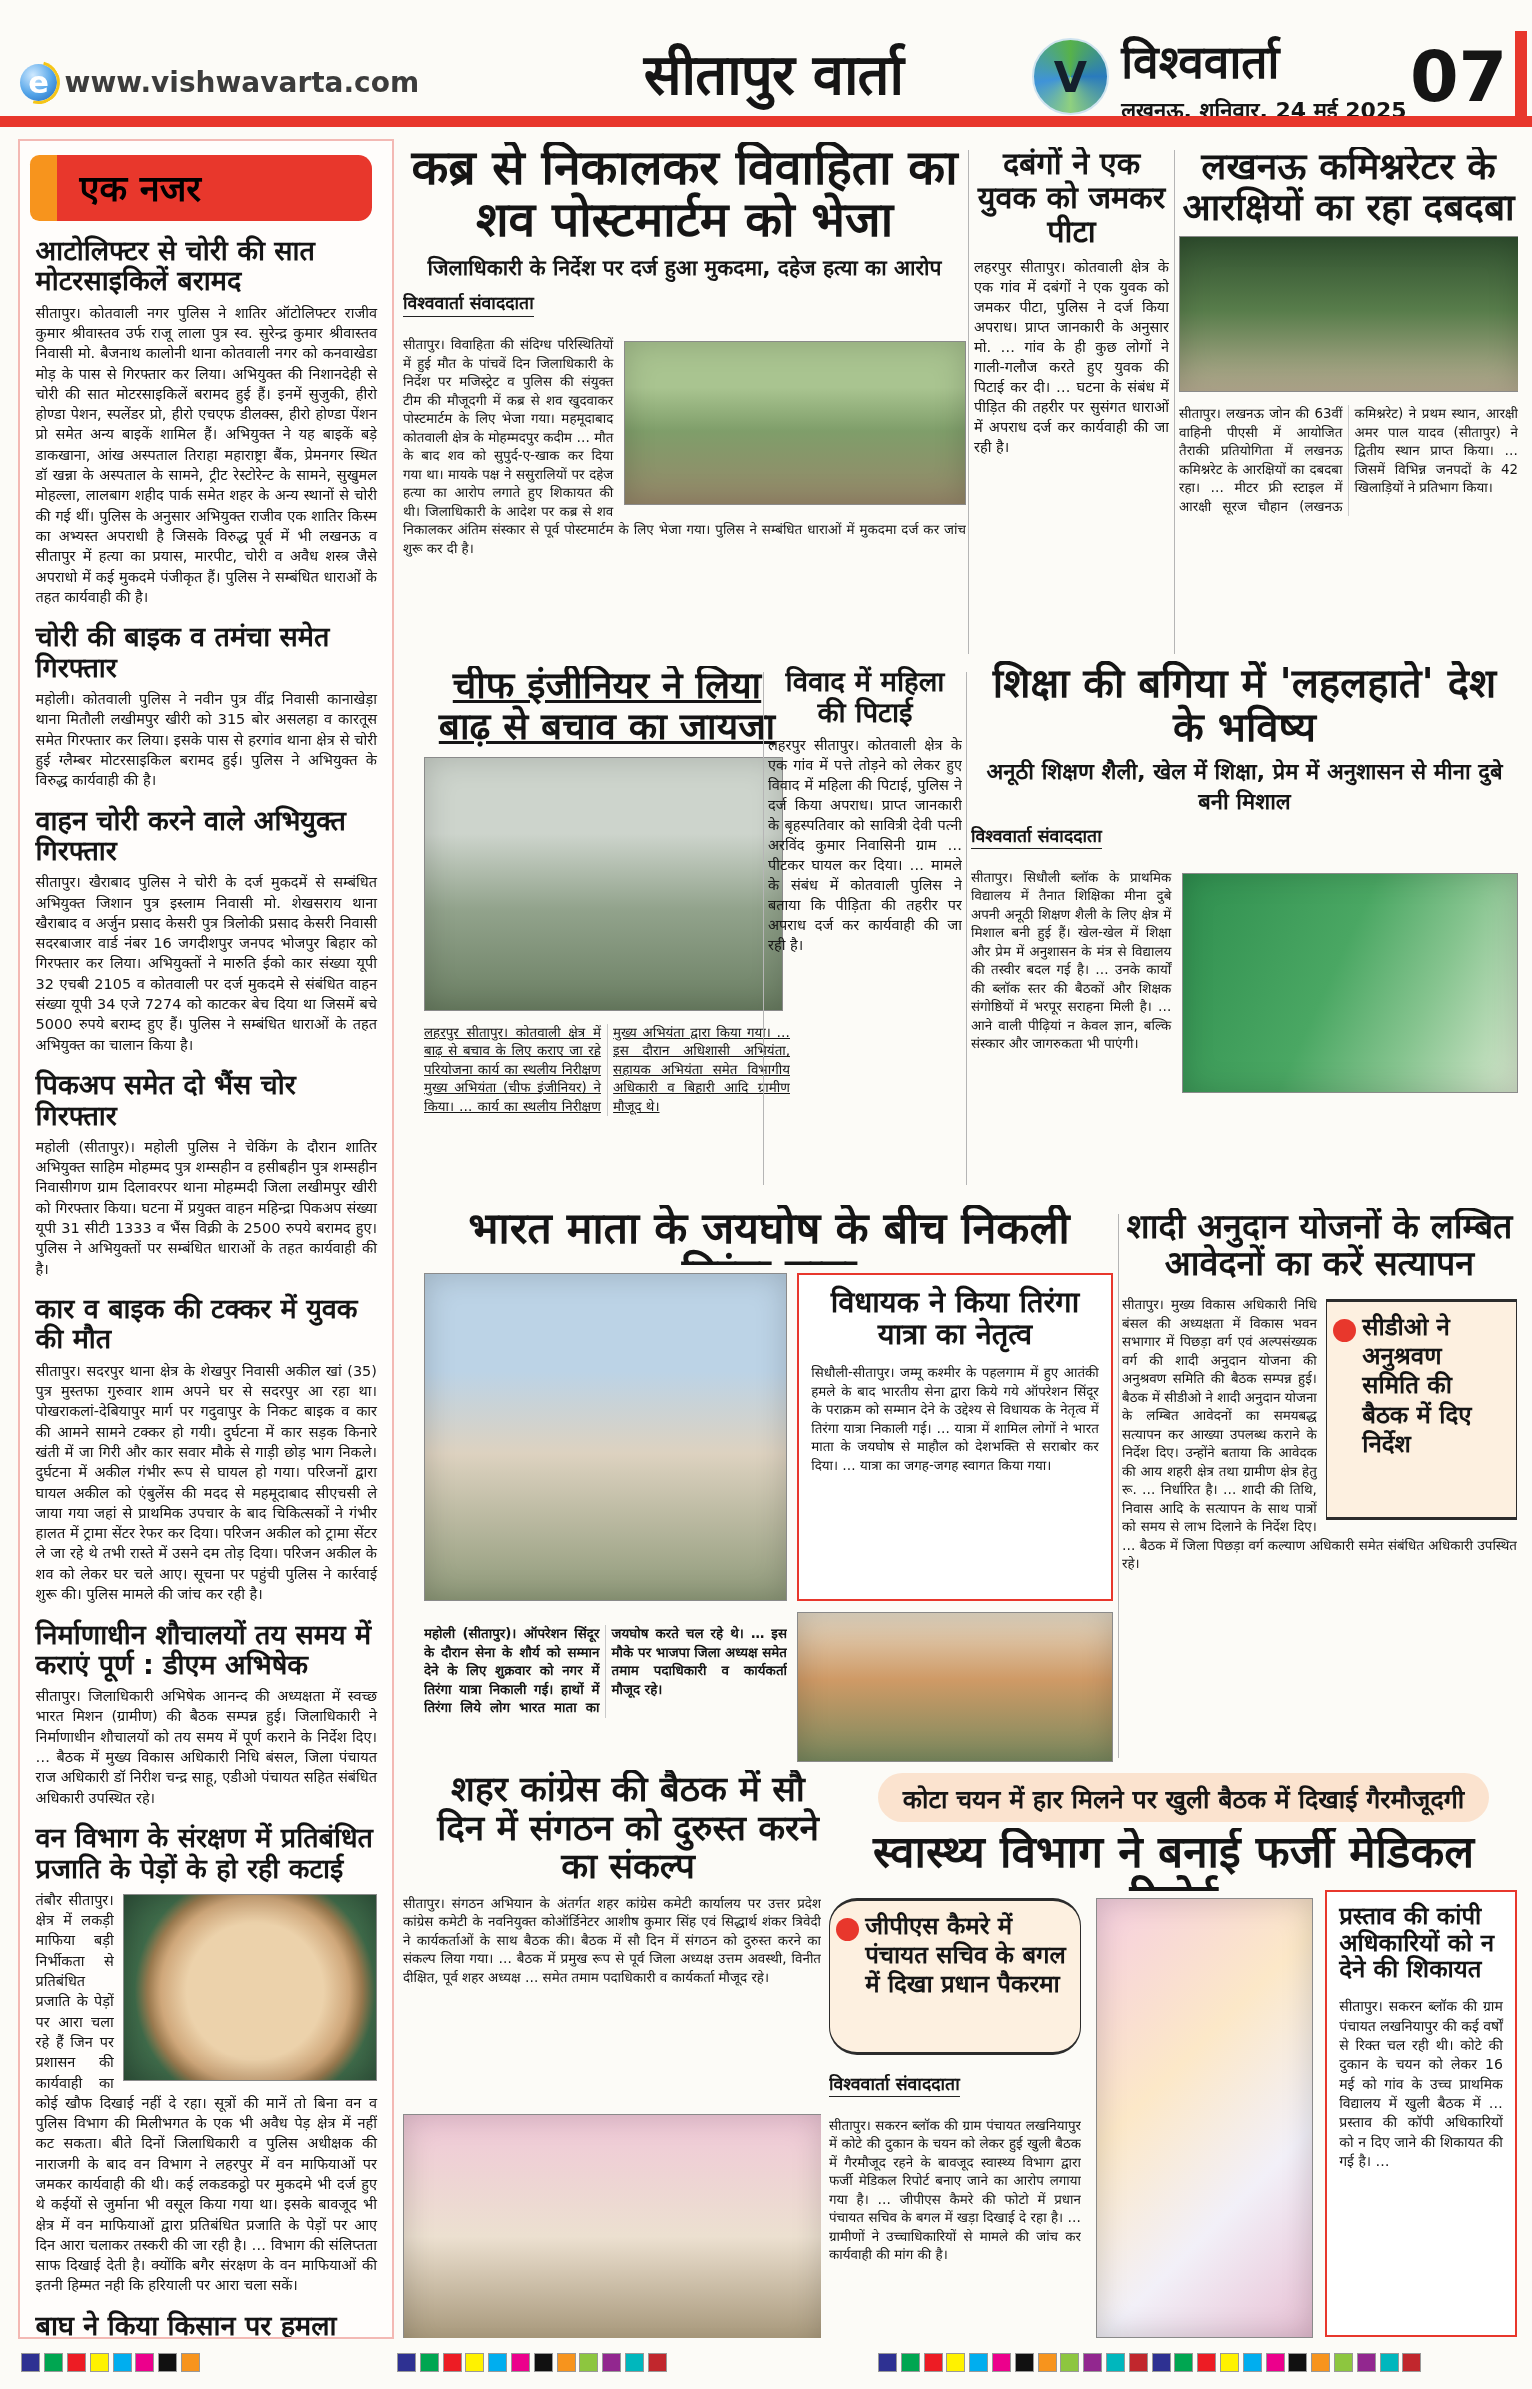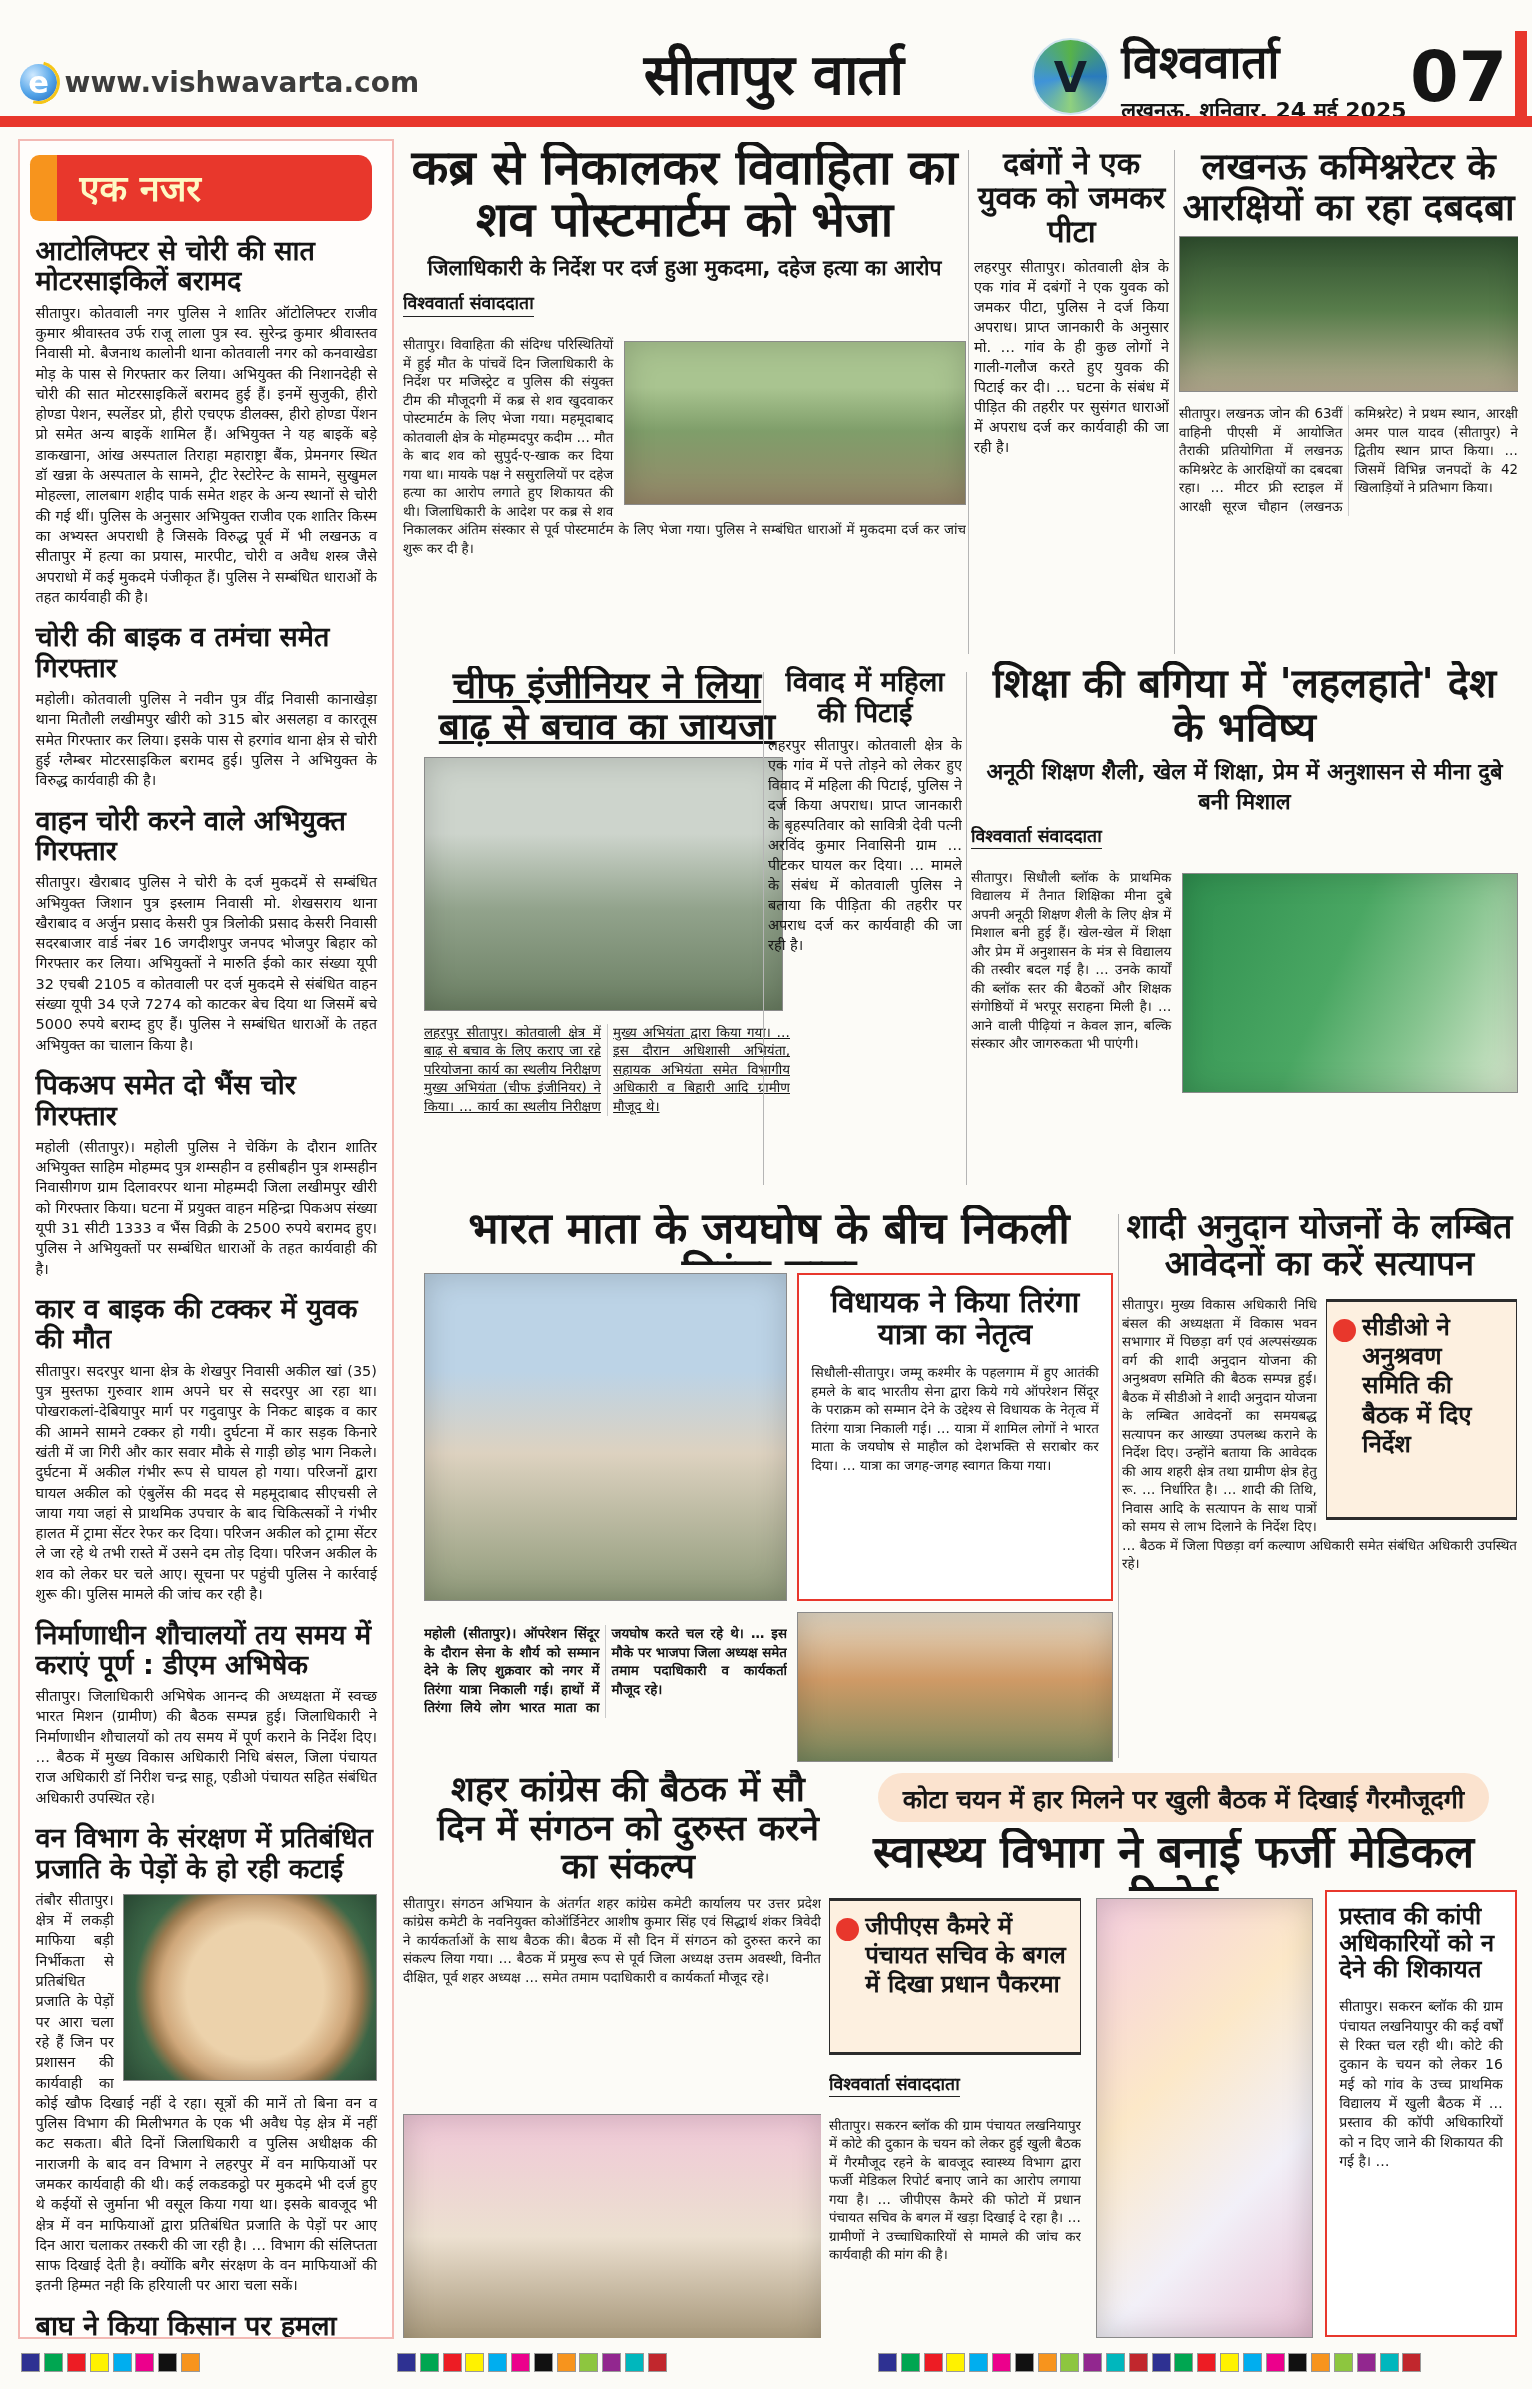--- a/index.html
+++ b/index.html
@@ -26,21 +26,21 @@
        display:flex;align-items:center;justify-content:flex-end;padding-right:7.6px;
        font-size:70px;font-weight:800;box-sizing:border-box;}
   .rule-top{position:absolute;left:0;top:116px;width:1533px;height:10.7px;background:#e8372c;}
   
   .onelook{position:absolute;left:18.3px;top:139px;width:376px;height:2200px;border:2.3px solid #f3b9b4;
        background:#fffdfb;box-sizing:border-box;padding:10.7px 15.3px;overflow:hidden;}
   .onelook-header{position:relative;width:336px;height:66px;background:#e8372c;border-radius:13.7px;
        display:flex;align-items:center;margin:3.1px 0 10.7px 0;}
   .onelook-header .orange{position:absolute;left:-6.1px;top:0;width:27.5px;height:66px;background:#f7941d;
        border-radius:9.2px 0 0 9.2px;}
-  .onelook-header .txt{color:#fef9c3;font-size:36px;font-weight:800;padding-left:44px;}
+  .onelook-header .txt{color:#000000;font-size:36px;font-weight:800;padding-left:44px;}
   .brief h3{font-size:27px;line-height:1.12;font-weight:800;margin:15.3px 0 6.1px 0;}
   .brief p{font-size:14.5px;line-height:1.4;text-align:justify;margin:0;}
   .ph{border:0.8px solid #8a8a8a;box-shadow:inset 0 0 30.5px rgba(0,0,0,.18);}
   .ph-stump{float:right;width:252px;height:185px;margin:4.6px 0 4.6px 9.2px;
        background:radial-gradient(circle at 52% 52%,#ecd2ab 0 42%,#cfa77a 58%,#9a7a4f 66%,#3f6b4a 74%,#2e513a);}
   
   .art{position:absolute;box-sizing:border-box;overflow:hidden;}
   .h-xl{font-size:48px;line-height:1.08;font-weight:800;text-align:center;margin:0;}
   .h-lg{font-size:37px;line-height:1.1;font-weight:800;text-align:center;margin:0;}
   .h-md{font-size:30.5px;line-height:1.12;font-weight:800;text-align:center;margin:0;}
@@ -214,21 +214,21 @@
     <p class="body" style="margin-top:9.2px;height:206px;overflow:hidden;">सीतापुर। संगठन अभियान के अंतर्गत शहर कांग्रेस कमेटी कार्यालय पर उत्तर प्रदेश कांग्रेस कमेटी के नवनियुक्त कोऑर्डिनेटर आशीष कुमार सिंह एवं सिद्धार्थ शंकर त्रिवेदी ने कार्यकर्ताओं के साथ बैठक की। बैठक में सौ दिन में संगठन को दुरुस्त करने का संकल्प लिया गया। … बैठक में प्रमुख रूप से पूर्व जिला अध्यक्ष उत्तम अवस्थी, विनीत दीक्षित, पूर्व शहर अध्यक्ष … समेत तमाम पदाधिकारी व कार्यकर्ता मौजूद रहे।</p>
     <div class="ph ph-congress" style="width:418px;height:243px;"></div>
   </div>
 
   <div class="pill art" style="left:878px;top:1773px;width:611px;height:49px;">
     <span>कोटा चयन में हार मिलने पर खुली बैठक में दिखाई गैरमौजूदगी</span>
   </div>
   <div class="art" style="left:829px;top:1828px;width:689px;height:63px;">
     <h2 class="h-xl" style="font-size:44px;">स्वास्थ्य विभाग ने बनाई फर्जी मेडिकल रिपोर्ट</h2>
   </div>
-  <div class="art pullbox" style="left:829px;top:1898px;width:252px;height:157px;">
+  <div class="art pullbox" style="left:829px;top:1898px;width:252px;height:157px;border-radius:28px;">
     <span class="dot"></span>
     <div class="ptxt">जीपीएस कैमरे में पंचायत सचिव के बगल में दिखा प्रधान पैकरमा</div>
   </div>
   <div class="art" style="left:829px;top:2066px;width:252px;height:272px;">
     <span class="byline">विश्ववार्ता संवाददाता</span>
     <p class="body">सीतापुर। सकरन ब्लॉक की ग्राम पंचायत लखनियापुर में कोटे की दुकान के चयन को लेकर हुई खुली बैठक में गैरमौजूद रहने के बावजूद स्वास्थ्य विभाग द्वारा फर्जी मेडिकल रिपोर्ट बनाए जाने का आरोप लगाया गया है। … जीपीएस कैमरे की फोटो में प्रधान पंचायत सचिव के बगल में खड़ा दिखाई दे रहा है। … ग्रामीणों ने उच्चाधिकारियों से मामले की जांच कर कार्यवाही की मांग की है।</p>
   </div>
   <div class="ph ph-tent art" style="left:1096px;top:1898px;width:217px;height:440px;"></div>
 
   <div class="art redbox" style="left:1325px;top:1890px;width:192px;height:447px;">

